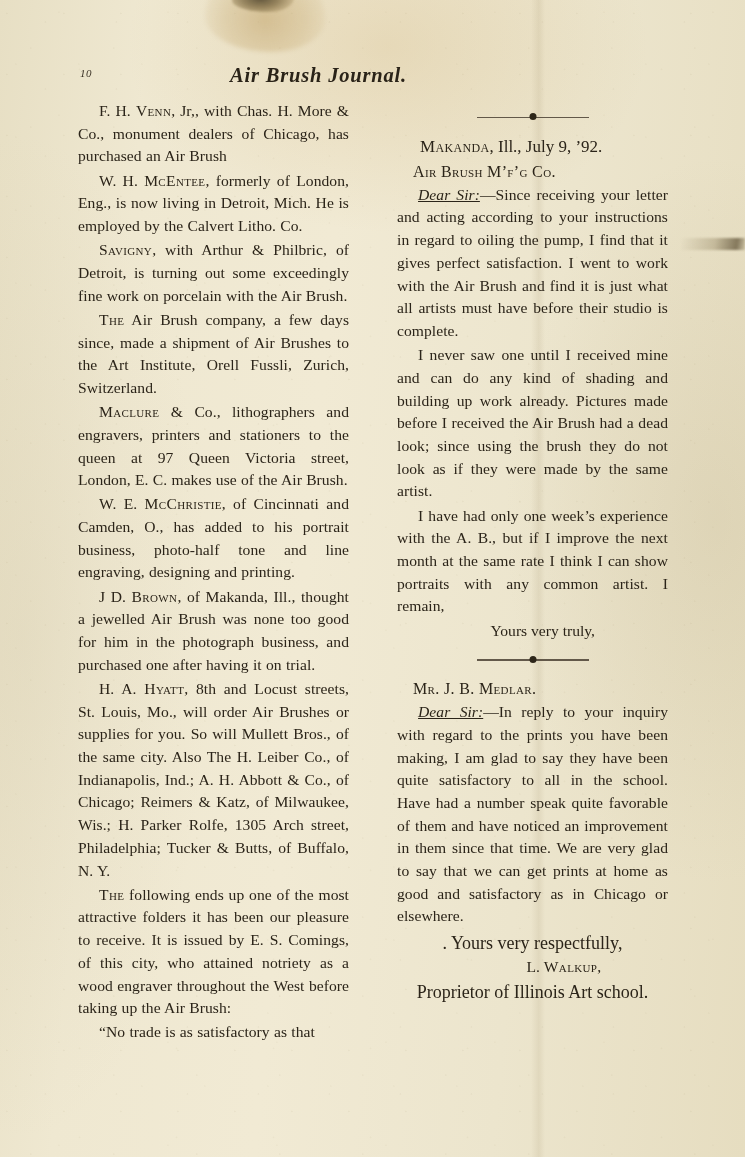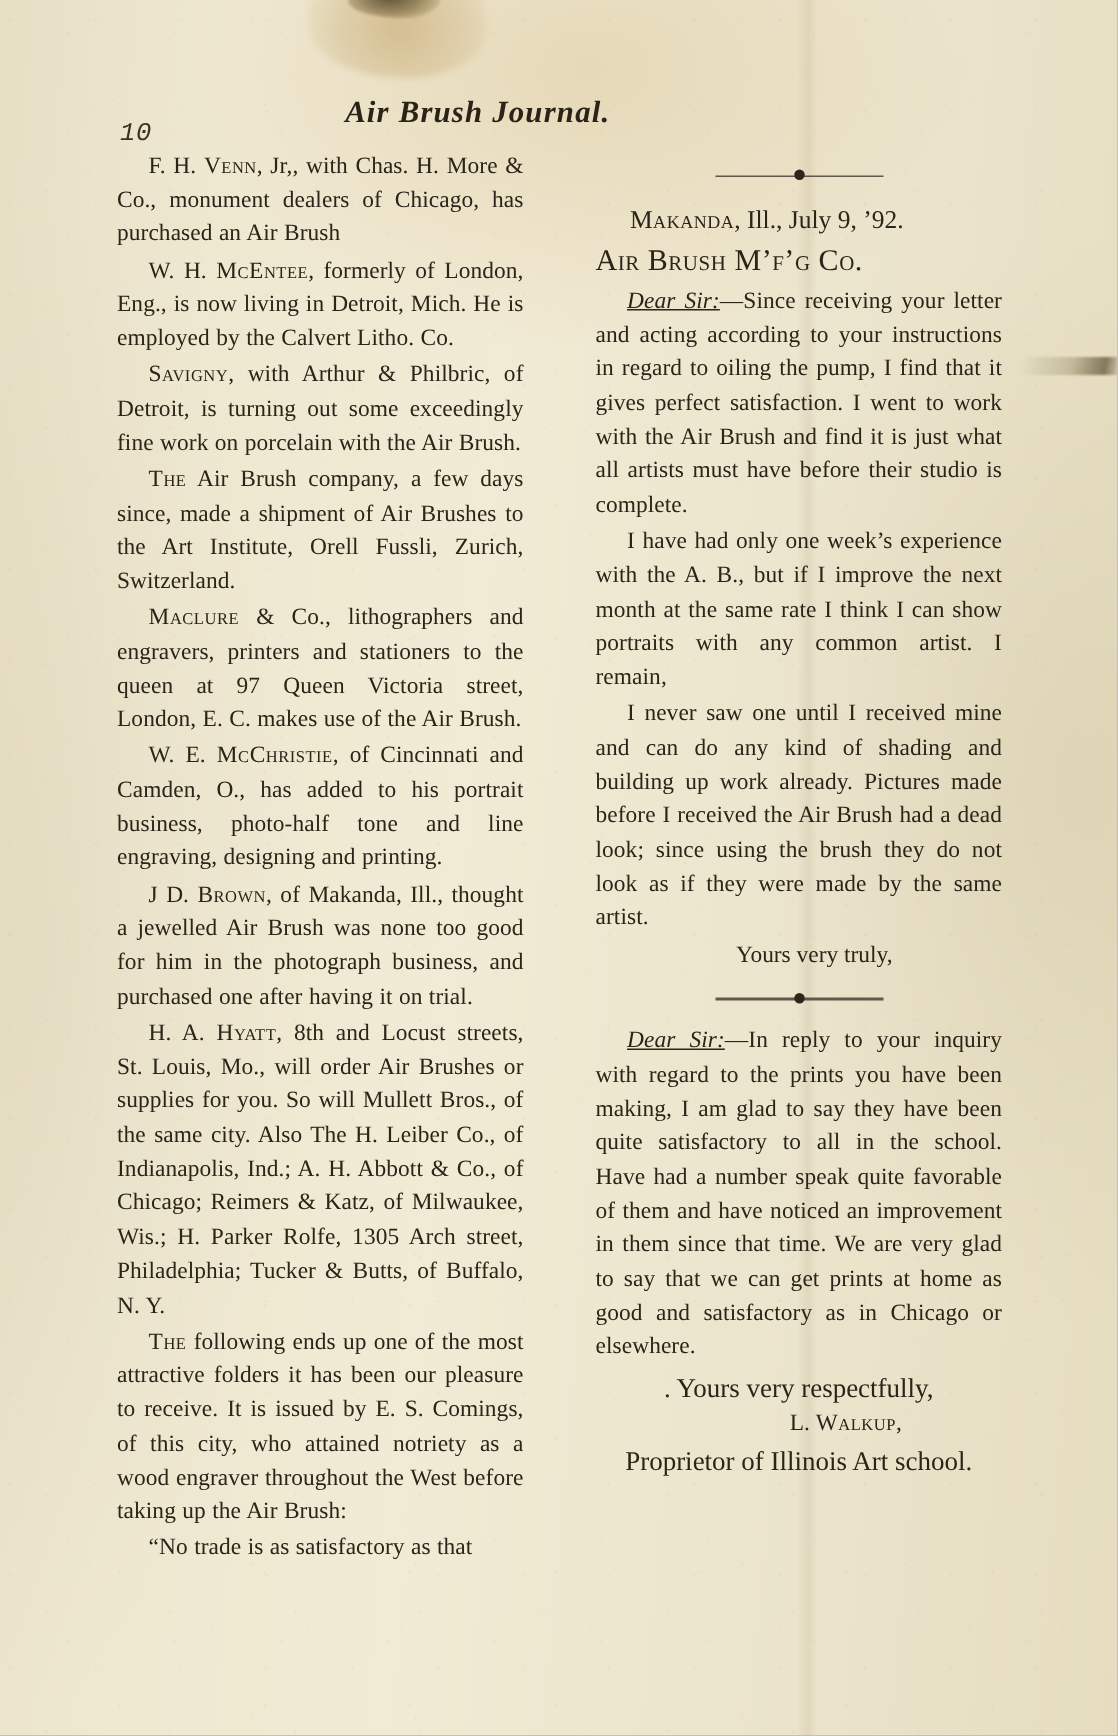--- a/index.html
+++ b/index.html
@@ -86,26 +86,25 @@
   }
 
   
   .header {
     position: absolute;
     left: 0; top: 64px;
     width: 745px; height: 26px;
   }
   .folio {
     position: absolute;
-    left: 80px; top: 16px;
+    left: 80px; top: 3px;
     font-style: italic;
-    font-size: 17px;
+    font-size: 11px;
     letter-spacing: 0.5px;
     color: #3a3125;
-    font-family: Liberation Mono, monospace;
   }
   .running-title {
     position: absolute;
     left: 0; top: 0;
     width: 637px;
     text-align: center;
     font-style: italic;
     font-weight: 700;
     font-size: 20.5px;
     letter-spacing: 0.8px;
@@ -143,23 +142,23 @@
 
   
   .letter-place {
     margin: 0;
     text-indent: 1.35em;
     font-size: 17px;
     line-height: 1.455;
     color: #2b2419;
   }
   .letter-addressee {
-    margin: 0 0 0.05em 0;
-    text-indent: 0;
-    font-size: 20px;
+    margin: 0 0 0.05em 16px;
+    text-indent: 0;
+    font-size: 16px;
     line-height: 1.455;
     color: #2b2419;
   }
   .signoff {
     margin: 0;
     text-indent: 0;
     text-align: left;
     padding-left: 6.0em;
     font-size: 15.6px;
     line-height: 1.455;
@@ -256,33 +255,34 @@
         <div class="rule"></div>
         <div class="dot"></div>
       </div>
 
       <p class="letter-place"><span class="sc">Makanda</span><span>, Ill., July 9, ’92.</span></p>
 
       <p class="letter-addressee sc">Air Brush M’f’g Co.</p>
 
       <p class="para"><span class="it">Dear Sir:</span><span>—Since receiving your letter and acting according to your instructions in regard to oiling the pump, I find that it gives perfect satisfaction.  I went to work with the Air Brush and find it is just what all artists must have before their studio is complete.</span></p>
 
+      <p class="para">I never saw one until I received mine and can do any kind of shading and building up work already.  Pictures made before I received the Air Brush had a dead look; since using the brush they do not look as if they were made by the same artist.</p>
+
       <p class="para">I have had only one week’s experience with the A. B., but if I improve the next month at the same rate I think I can show portraits with any common artist.  I remain,</p>
-
-      <p class="para">I never saw one until I received mine and can do any kind of shading and building up work already.  Pictures made before I received the Air Brush had a dead look; since using the brush they do not look as if they were made by the same artist.</p>
 
       <p class="signoff">Yours very truly,</p>
 
 
       <div class="divider">
         <div class="rule"></div>
         <div class="dot"></div>
       </div>
 
 
+      <p class="letter-addressee sc">Mr. J. B. Medlar.</p>
 
       <p class="para"><span class="it">Dear Sir:</span><span>—In reply to your inquiry with regard to the prints you have been making, I am glad to say they have been quite satisfactory to all in the school.  Have had a number speak quite favorable of them and have noticed an improvement in them since that time.  We are very glad to say that we can get prints at home as good and satisfactory as in Chicago or elsewhere.</span></p>
 
       <p class="signoff-center">. Yours very respectfully,</p>
 
       <p class="signature"><span>L. </span><span class="sc">Walkup</span><span>,</span></p>
 
       <p class="signoff-center">Proprietor of Illinois Art school.</p>
 
     </div>

